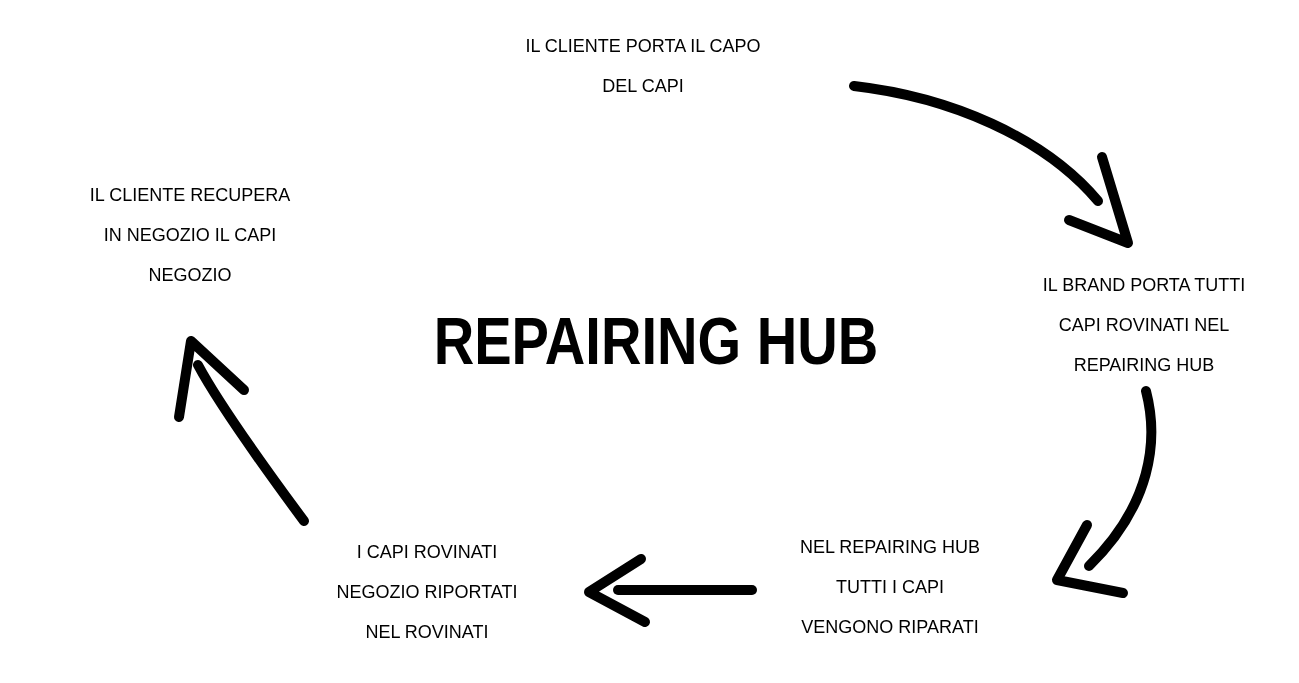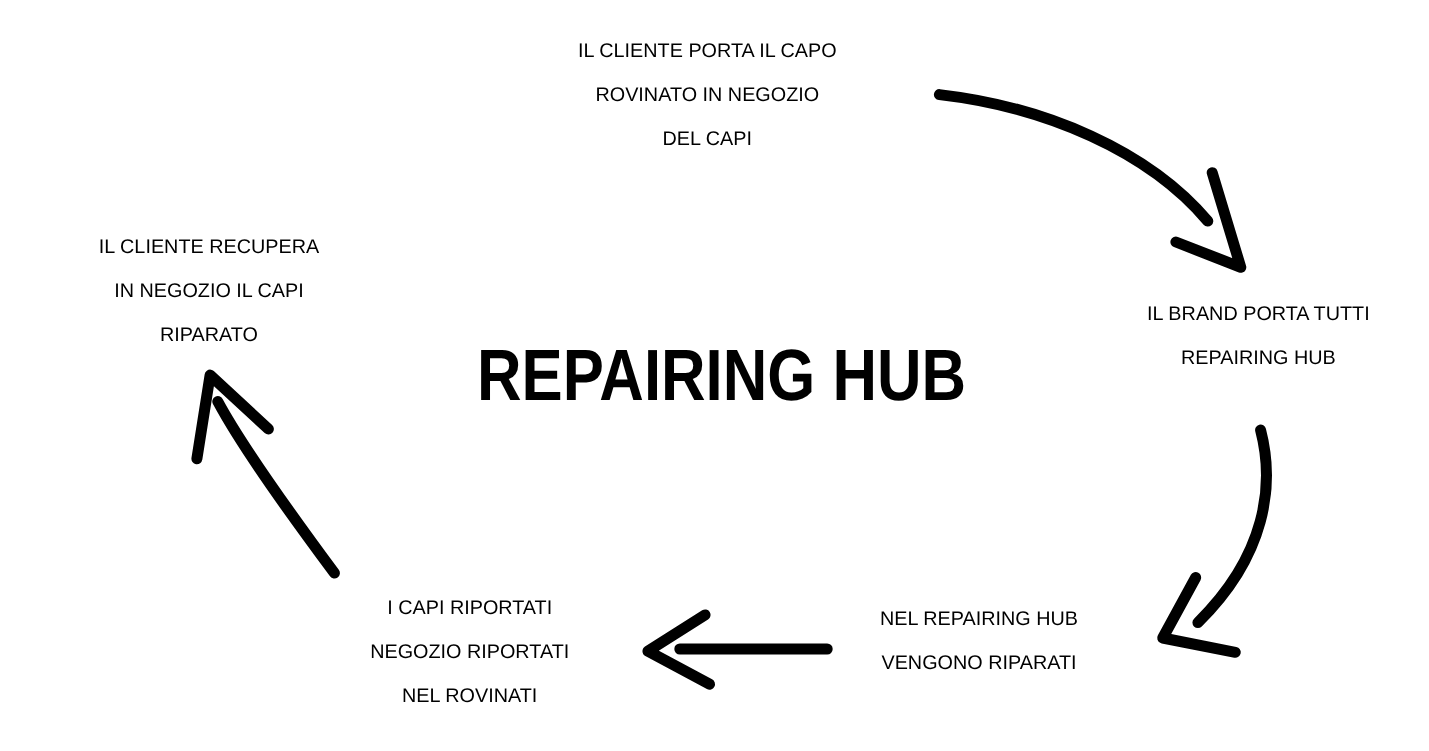--- a/index.html
+++ b/index.html
@@ -27,23 +27,23 @@
   .step {
     position: absolute;
     text-align: center;
     font-size: 18px;
     line-height: 40px;
     white-space: nowrap;
     transform: translateX(-50%);
   }
   .step-top          { left: 643px;  top: 26px;  }
   .step-right        { left: 1132px; top: 265px; margin-left: 12px; }
-  .step-bottom-right { left: 890px;  top: 527px; margin-top: 15px; }
+  .step-bottom-right { left: 890px;  top: 527px; }
   .step-bottom-left  { left: 427px;  top: 532px; }
-  .step-left         { left: 190px;  top: 175px; margin-top: 29px; }
+  .step-left         { left: 190px;  top: 175px; }
   .diagram-title {
     position: absolute;
     left: 656px;
     top: 303px;
     font-size: 66px;
     font-weight: bold;
     letter-spacing: 0px;
     white-space: nowrap;
     transform: translateX(-50%) scaleX(0.85);
     transform-origin: center;
@@ -68,41 +68,42 @@
       <path d="M 641 559 L 589 592 L 645 622"></path>
     </g>
     <g>
       <path d="M 304 521 C 267 471 221 408 198 365"></path>
       <path d="M 179 417 L 191 341 L 244 390"></path>
     </g>
   </svg>
 
   <div class="step step-top">
     <div>IL CLIENTE PORTA IL CAPO</div>
-    <div>ROVINATO IN NEGOZIO</div>
     <div>DEL CAPI</div>
   </div>
 
   <div class="step step-right">
     <div>IL BRAND PORTA TUTTI</div>
+    <div>CAPI ROVINATI NEL</div>
     <div>REPAIRING HUB</div>
   </div>
 
   <div class="step step-bottom-right">
     <div>NEL REPAIRING HUB</div>
+    <div>TUTTI I CAPI</div>
     <div>VENGONO RIPARATI</div>
   </div>
 
   <div class="step step-bottom-left">
-    <div>I CAPI RIPORTATI</div>
+    <div>I CAPI ROVINATI</div>
     <div>NEGOZIO RIPORTATI</div>
     <div>NEL ROVINATI</div>
   </div>
 
   <div class="step step-left">
     <div>IL CLIENTE RECUPERA</div>
     <div>IN NEGOZIO IL CAPI</div>
-    <div>RIPARATO</div>
+    <div>NEGOZIO</div>
   </div>
 
   <div class="diagram-title">REPAIRING HUB</div>
 
 </div>
 
 </body></html>

